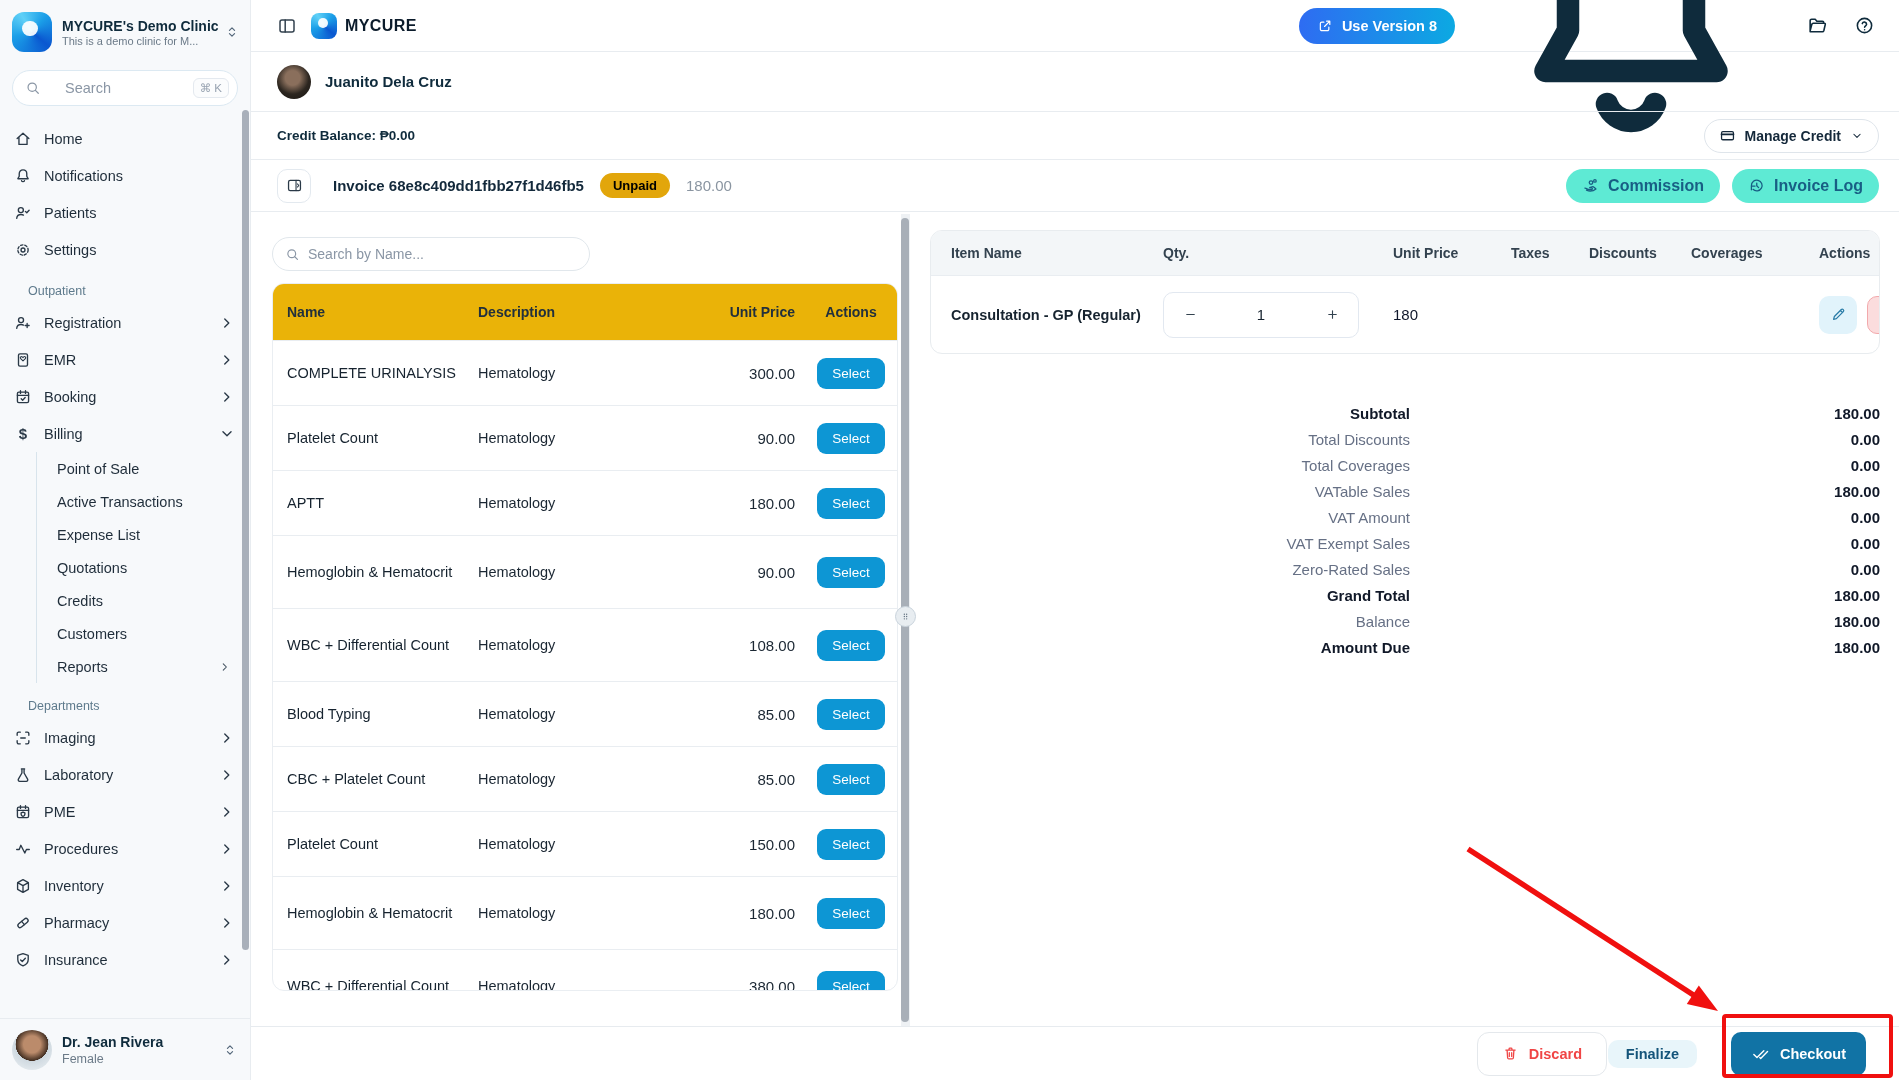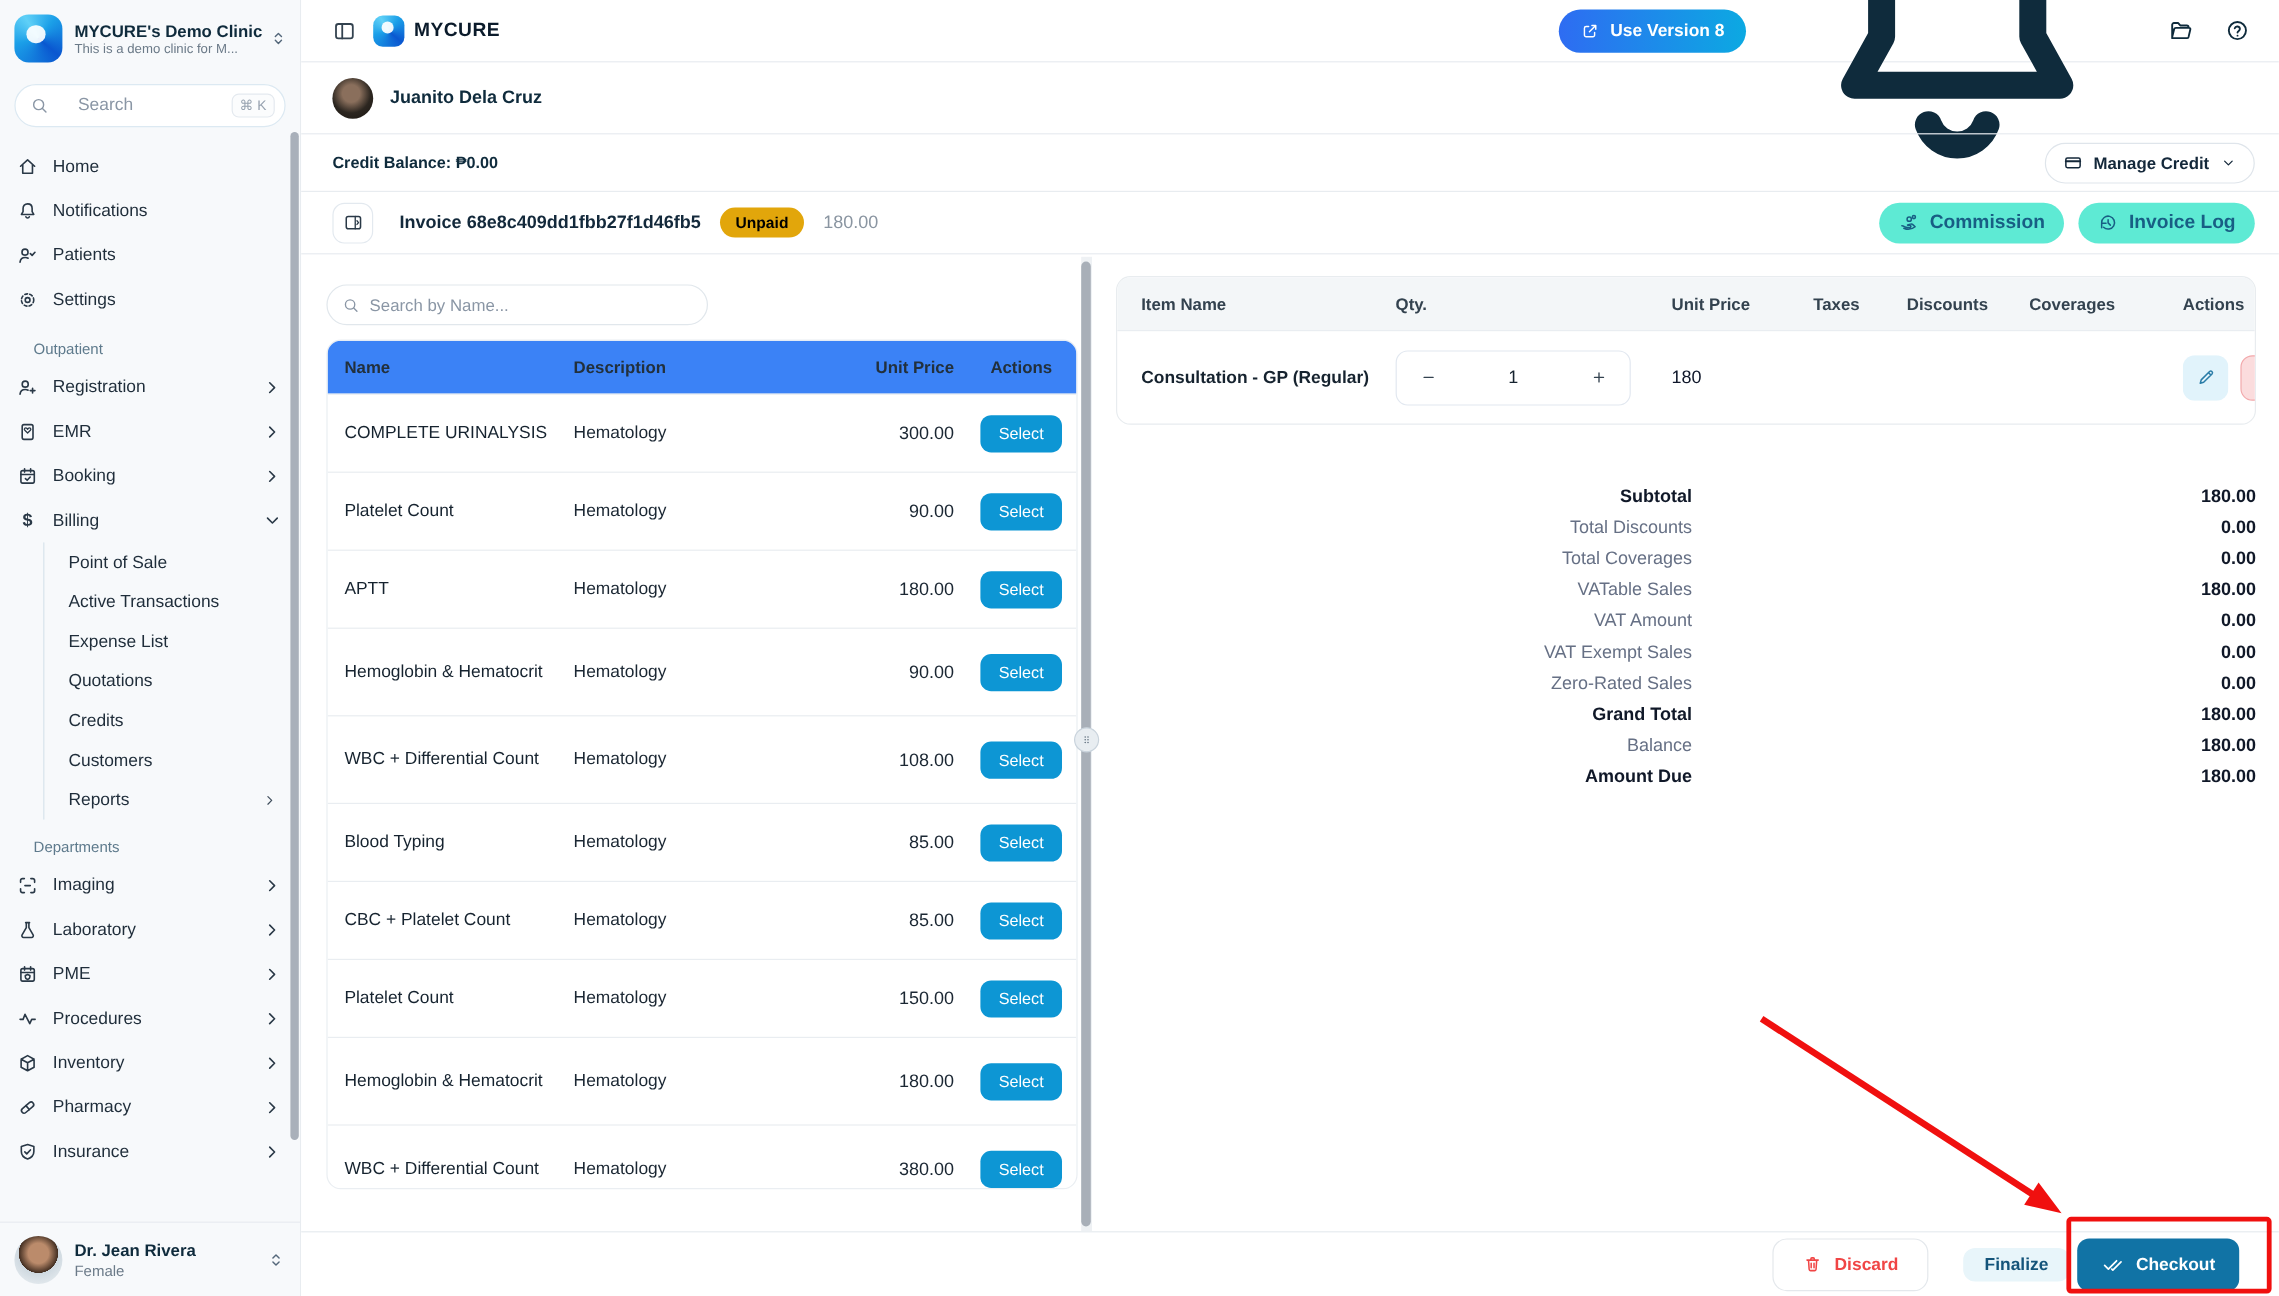--- a/index.html
+++ b/index.html
@@ -102,21 +102,21 @@
   .cat-search { margin-top:10px; width:318px; height:34px; border:1px solid #E1E7EC; border-radius:17px;
                 display:flex; align-items:center; gap:8px; padding:0 12px; background:#fff; }
   .cat-search .ico { width:15px; height:15px; color:#8A96A5; }
   .cat-search input { border:none; outline:none; flex:1; min-width:0; font-size:14px; color:#3d4b5c;
                       font-family:inherit; background:transparent; }
   .cat-search input::placeholder { color:#8A96A5; }
 
   .cat-table { margin-top:12px; border:1px solid #EAEEF2; border-radius:12px; overflow:hidden;
                height:708px; background:#fff; }
   .cat-grid { display:grid; grid-template-columns:205px 1fr 110px 92px; align-items:center; }
-  .cat-head { background:#3b82f6; height:44px; font-size:14px; font-weight:600; color:#22303C; }
+  .cat-head { background:#eab308; height:56px; font-size:14px; font-weight:600; color:#22303C; }
   .cat-head > div:first-child { padding-left:14px; }
   .cat-col-price { text-align:right; padding-right:10px; }
   .cat-col-actions { text-align:center; }
   .cat-row { border-top:1px solid #E9EDF1; min-height:65px; font-size:14.5px; }
   .cat-row.tall { min-height:73px; }
   .c-name { padding:10px 8px 10px 14px; font-weight:500; color:#16232F; line-height:1.25; }
   .c-desc { color:#1B2733; }
   .c-price { text-align:right; padding-right:10px; color:#1B2733; font-size:15px; }
   .c-act { display:flex; justify-content:center; }
   .btn-select { background:#0D96D4; color:#fff; border:none; border-radius:9px; padding:8px 15px;
@@ -161,21 +161,21 @@
   .total-line.em .t-label { color:#101828; font-weight:700; }
 
   
   .bottombar { position:absolute; left:0; right:0; bottom:0; height:54px; border-top:1px solid #E7EBEF;
                background:#fff; }
   .btn-discard { position:absolute; right:292px; top:50%; transform:translateY(-50%); height:44px;
                  padding:0 24px; border:1px solid #E4E8EC; border-radius:12px; background:#fff;
                  display:flex; align-items:center; gap:10px; color:#F04545; font-size:14.5px;
                  font-weight:700; cursor:pointer; }
   .btn-discard .ico { width:17px; height:17px; }
-  .btn-finalize { position:absolute; right:174px; top:50%; transform:translateY(-50%); height:28px;
+  .btn-finalize { position:absolute; right:202px; top:50%; transform:translateY(-50%); height:28px;
                   padding:0 18px; border-radius:10px; background:#E8F5FA; color:#14547A;
                   display:flex; align-items:center; font-size:14.5px; font-weight:700; cursor:pointer; }
   .btn-checkout { position:absolute; right:33px; top:50%; transform:translateY(-50%); height:44px;
                   padding:0 20px; border-radius:10px; background:#1173A5; color:#fff;
                   display:flex; align-items:center; gap:10px; font-size:14.5px; font-weight:700;
                   cursor:pointer; }
   .btn-checkout .ico { width:19px; height:19px; }
 
   
   .anno-rect { position:absolute; left:1722px; top:1014px; width:171px; height:64px;

